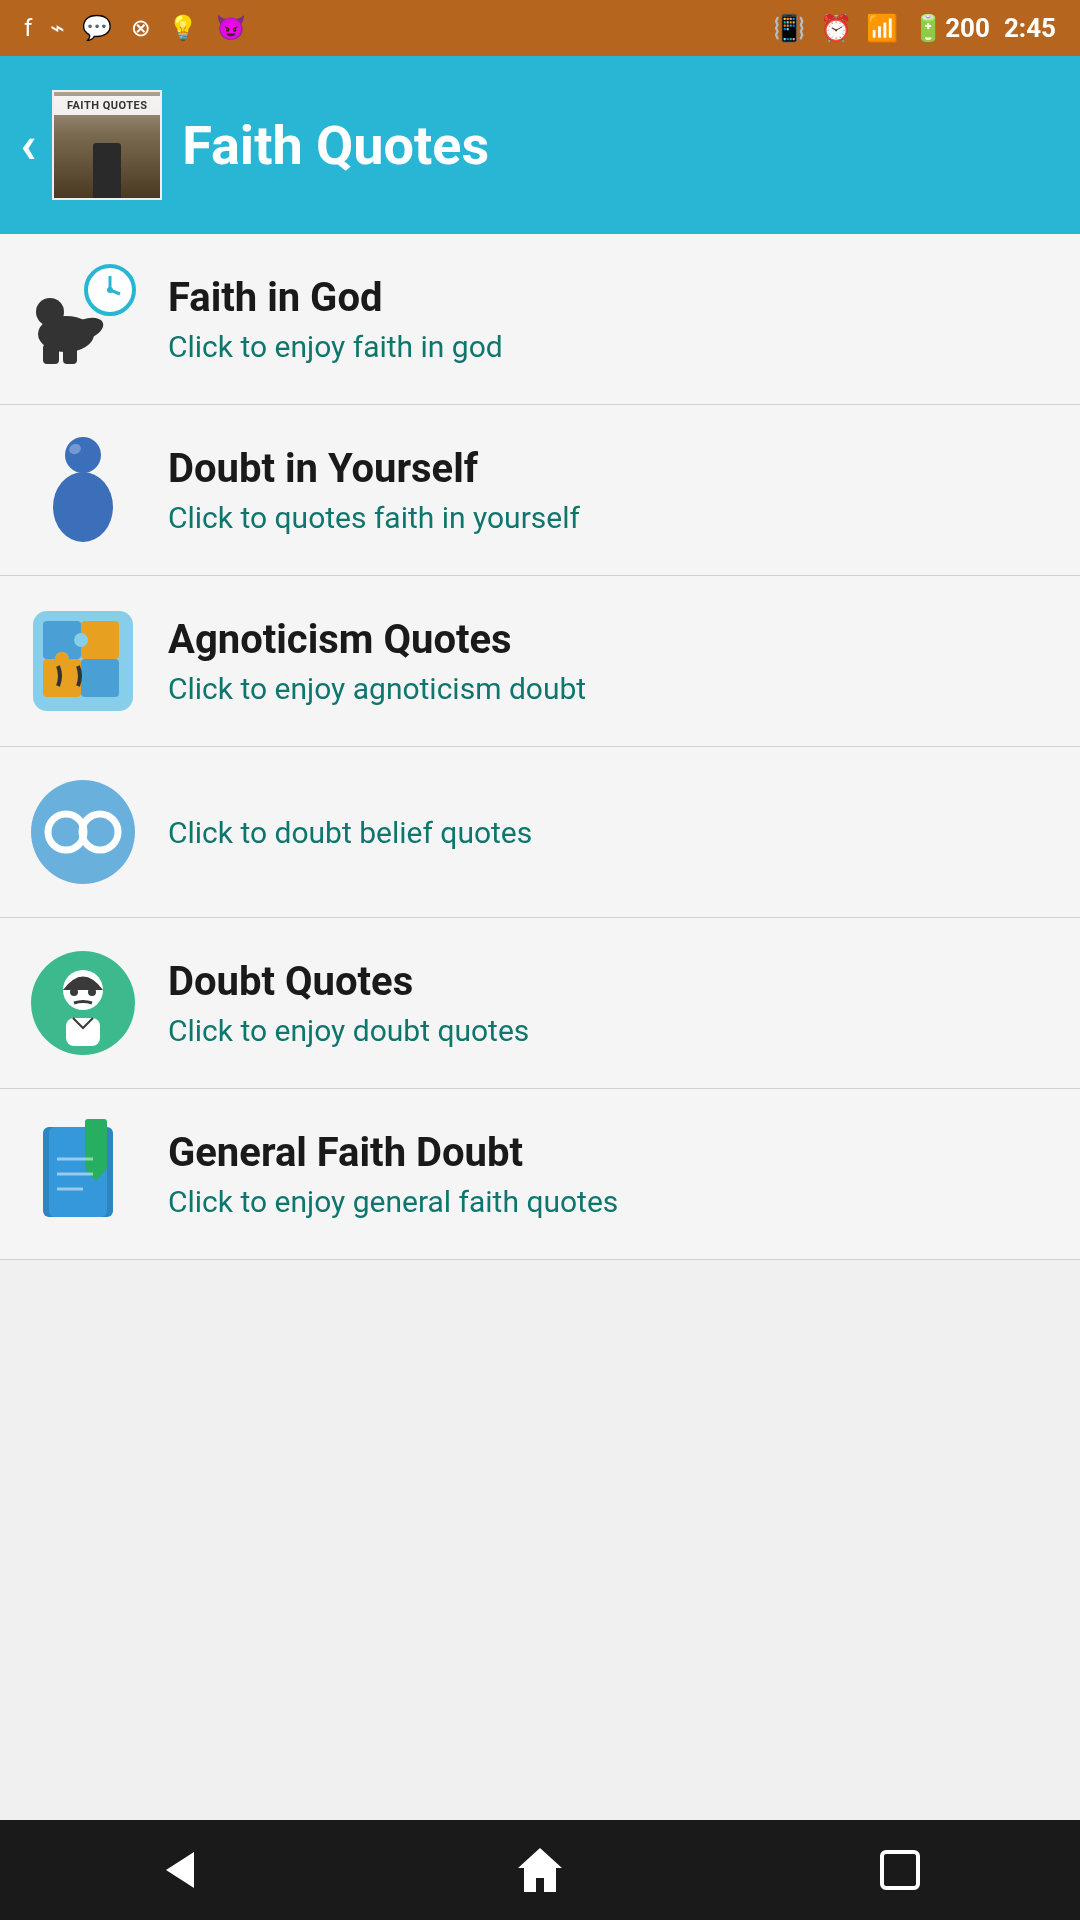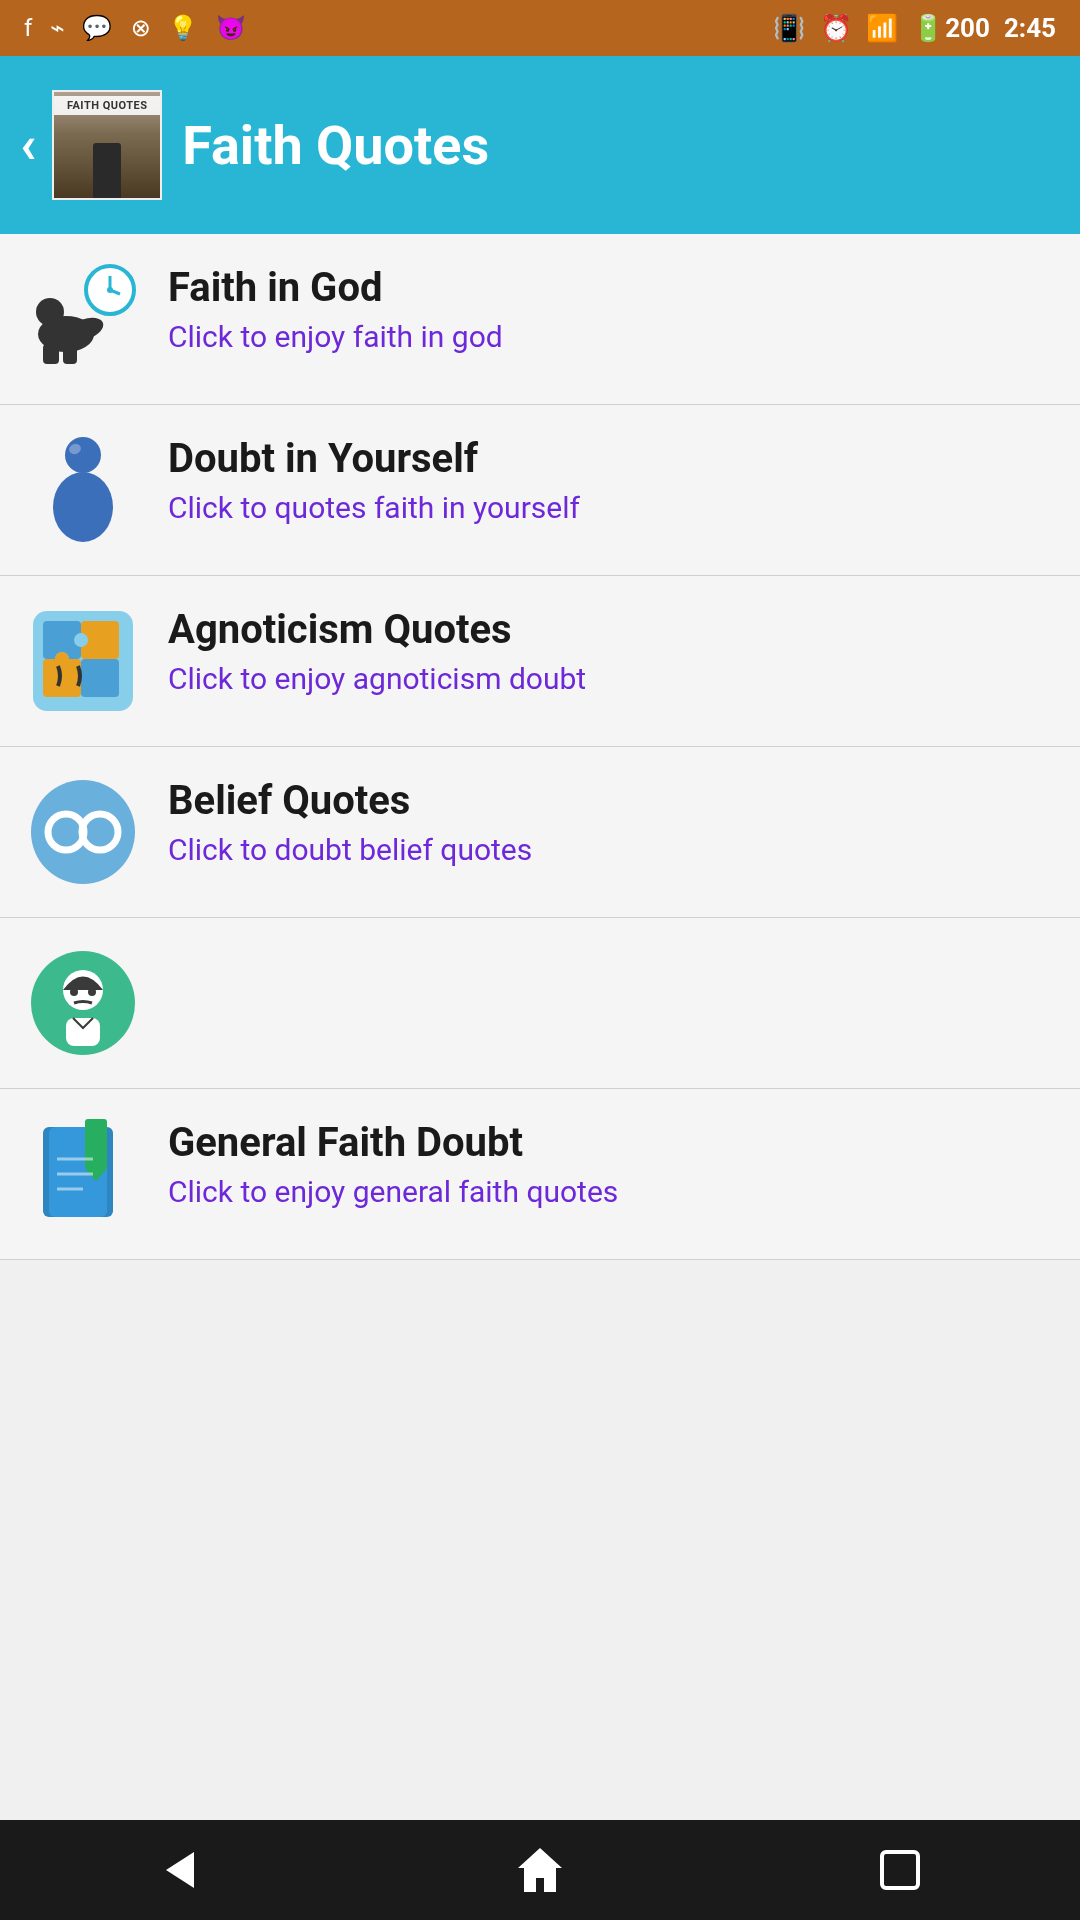--- a/index.html
+++ b/index.html
@@ -86,20 +86,21 @@
       font-weight: bold;
     }
 
     
     .list-container {
       flex: 1;
       background: #f0f0f0;
     }
     .list-item {
       display: flex;
+      align-items: center;
       padding: 30px 28px;
       background: #f5f5f5;
       border-bottom: 1px solid #d0d0d0;
       cursor: pointer;
       min-height: 160px;
     }
     .item-icon {
       width: 110px;
       height: 110px;
       flex-shrink: 0;
@@ -112,21 +113,21 @@
       flex: 1;
     }
     .item-title {
       font-size: 40px;
       font-weight: bold;
       color: #1a1a1a;
       margin-bottom: 8px;
     }
     .item-subtitle {
       font-size: 30px;
-      color: #6d28d9;
+      color: #0f766e;
     }
 
     
     .bottom-nav {
       background: #1a1a1a;
       height: 100px;
       display: flex;
       align-items: center;
       justify-content: space-around;
       flex-shrink: 0;
@@ -246,21 +247,20 @@
   <div class="list-item">
     <div class="item-icon">
       <svg width="110" height="110" viewBox="0 0 110 110">
         <circle cx="55" cy="55" r="52" fill="#6ab0dc"></circle>
 
         <circle cx="38" cy="55" r="18" fill="none" stroke="white" stroke-width="7"></circle>
         <circle cx="72" cy="55" r="18" fill="none" stroke="white" stroke-width="7"></circle>
       </svg>
     </div>
     <div class="item-text">
-      <div class="item-title">Belief Quotes</div>
       <div class="item-subtitle">Click to doubt belief quotes</div>
     </div>
   </div>
 
   <div class="list-item">
     <div class="item-icon">
       <svg width="110" height="110" viewBox="0 0 110 110">
         <circle cx="55" cy="55" r="52" fill="#3cba8e"></circle>
 
         <circle cx="55" cy="42" r="20" fill="white"></circle>
@@ -269,20 +269,24 @@
 
         <circle cx="46" cy="44" r="4" fill="#3a3a3a"></circle>
         <circle cx="64" cy="44" r="4" fill="#3a3a3a"></circle>
 
         <path d="M46 55 Q55 52 64 55" stroke="#3a3a3a" stroke-width="3" fill="none"></path>
 
         <rect x="38" y="70" width="34" height="28" rx="8" fill="white"></rect>
 
         <path d="M45 70 L55 80 L65 70" stroke="#3a3a3a" stroke-width="2" fill="none"></path>
       </svg>
+    </div>
+    <div class="item-text">
+      <div class="item-title">Doubt Quotes</div>
+      <div class="item-subtitle">Click to enjoy doubt quotes</div>
     </div>
   </div>
 
   <div class="list-item">
     <div class="item-icon">
       <svg width="100" height="110" viewBox="0 0 100 110">
 
         <rect x="10" y="8" width="70" height="90" rx="6" fill="#2e86c1"></rect>
         <rect x="16" y="8" width="58" height="90" rx="6" fill="#3498db"></rect>
 

